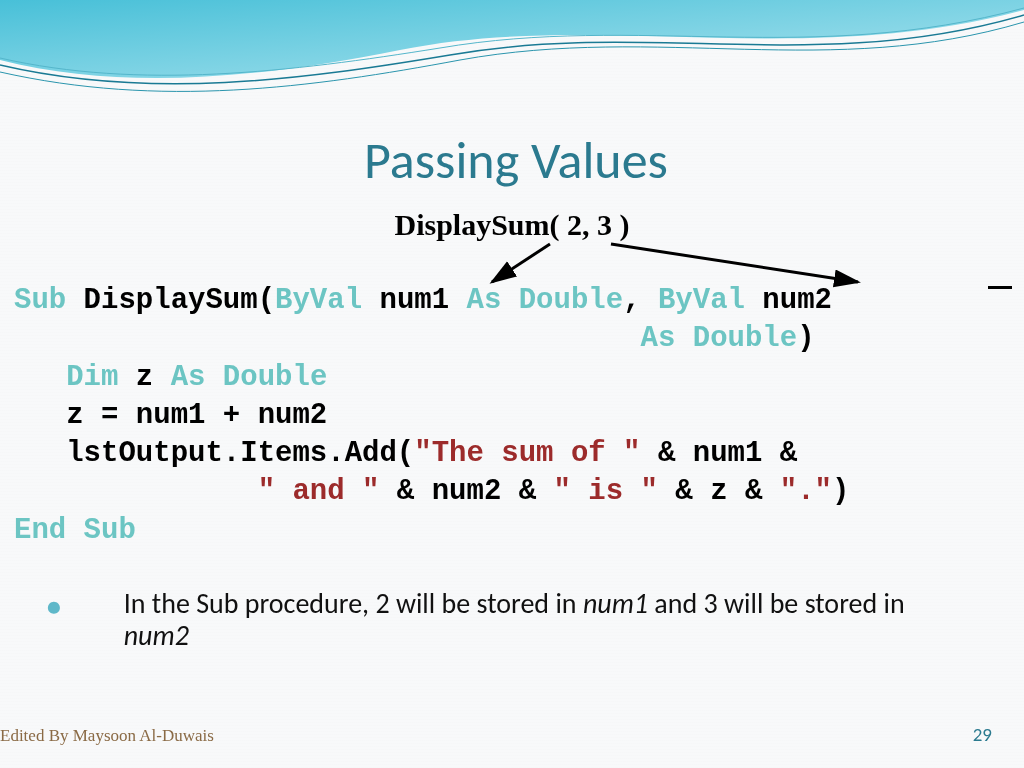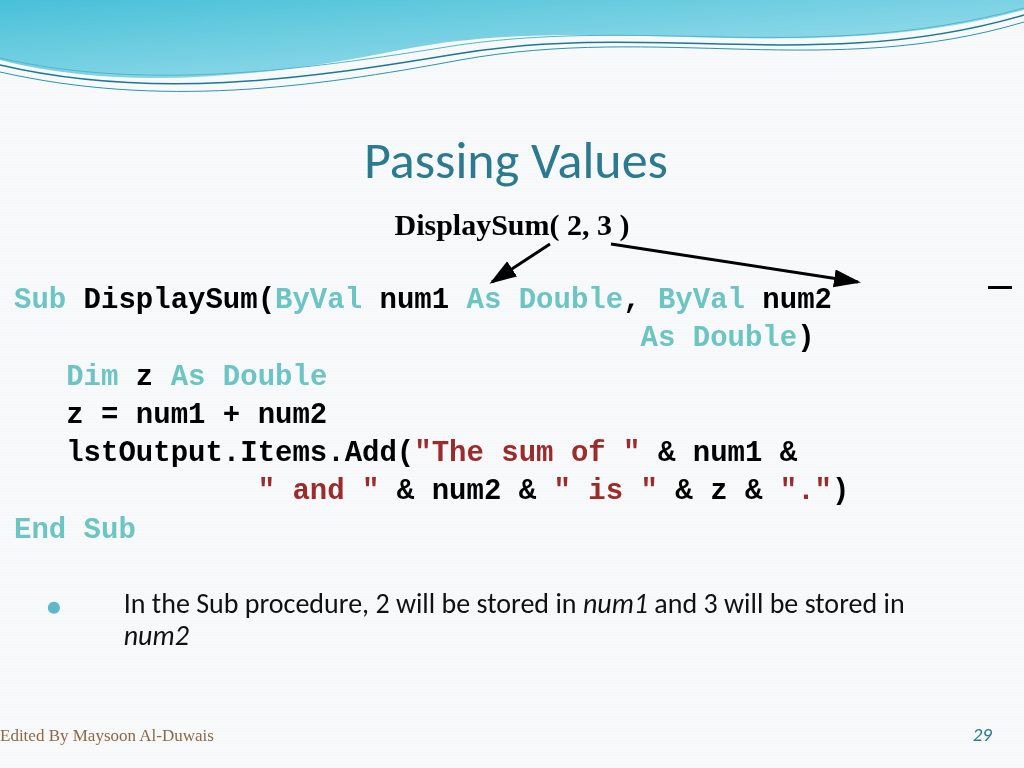--- a/index.html
+++ b/index.html
@@ -86,21 +86,20 @@
     color: #8a6a45;
     font-family: Georgia, serif;
   }
   .page-number {
     position: absolute;
     bottom: 22px;
     right: 32px;
     font-size: 19px;
     color: #2b7a8f;
     font-family: Calibri, Arial, sans-serif;
-    font-style: italic;
   }
   .arrows {
     position: absolute;
     top: 0; left: 0;
     pointer-events: none;
   }
 </style>
 </head>
 <body>
 

